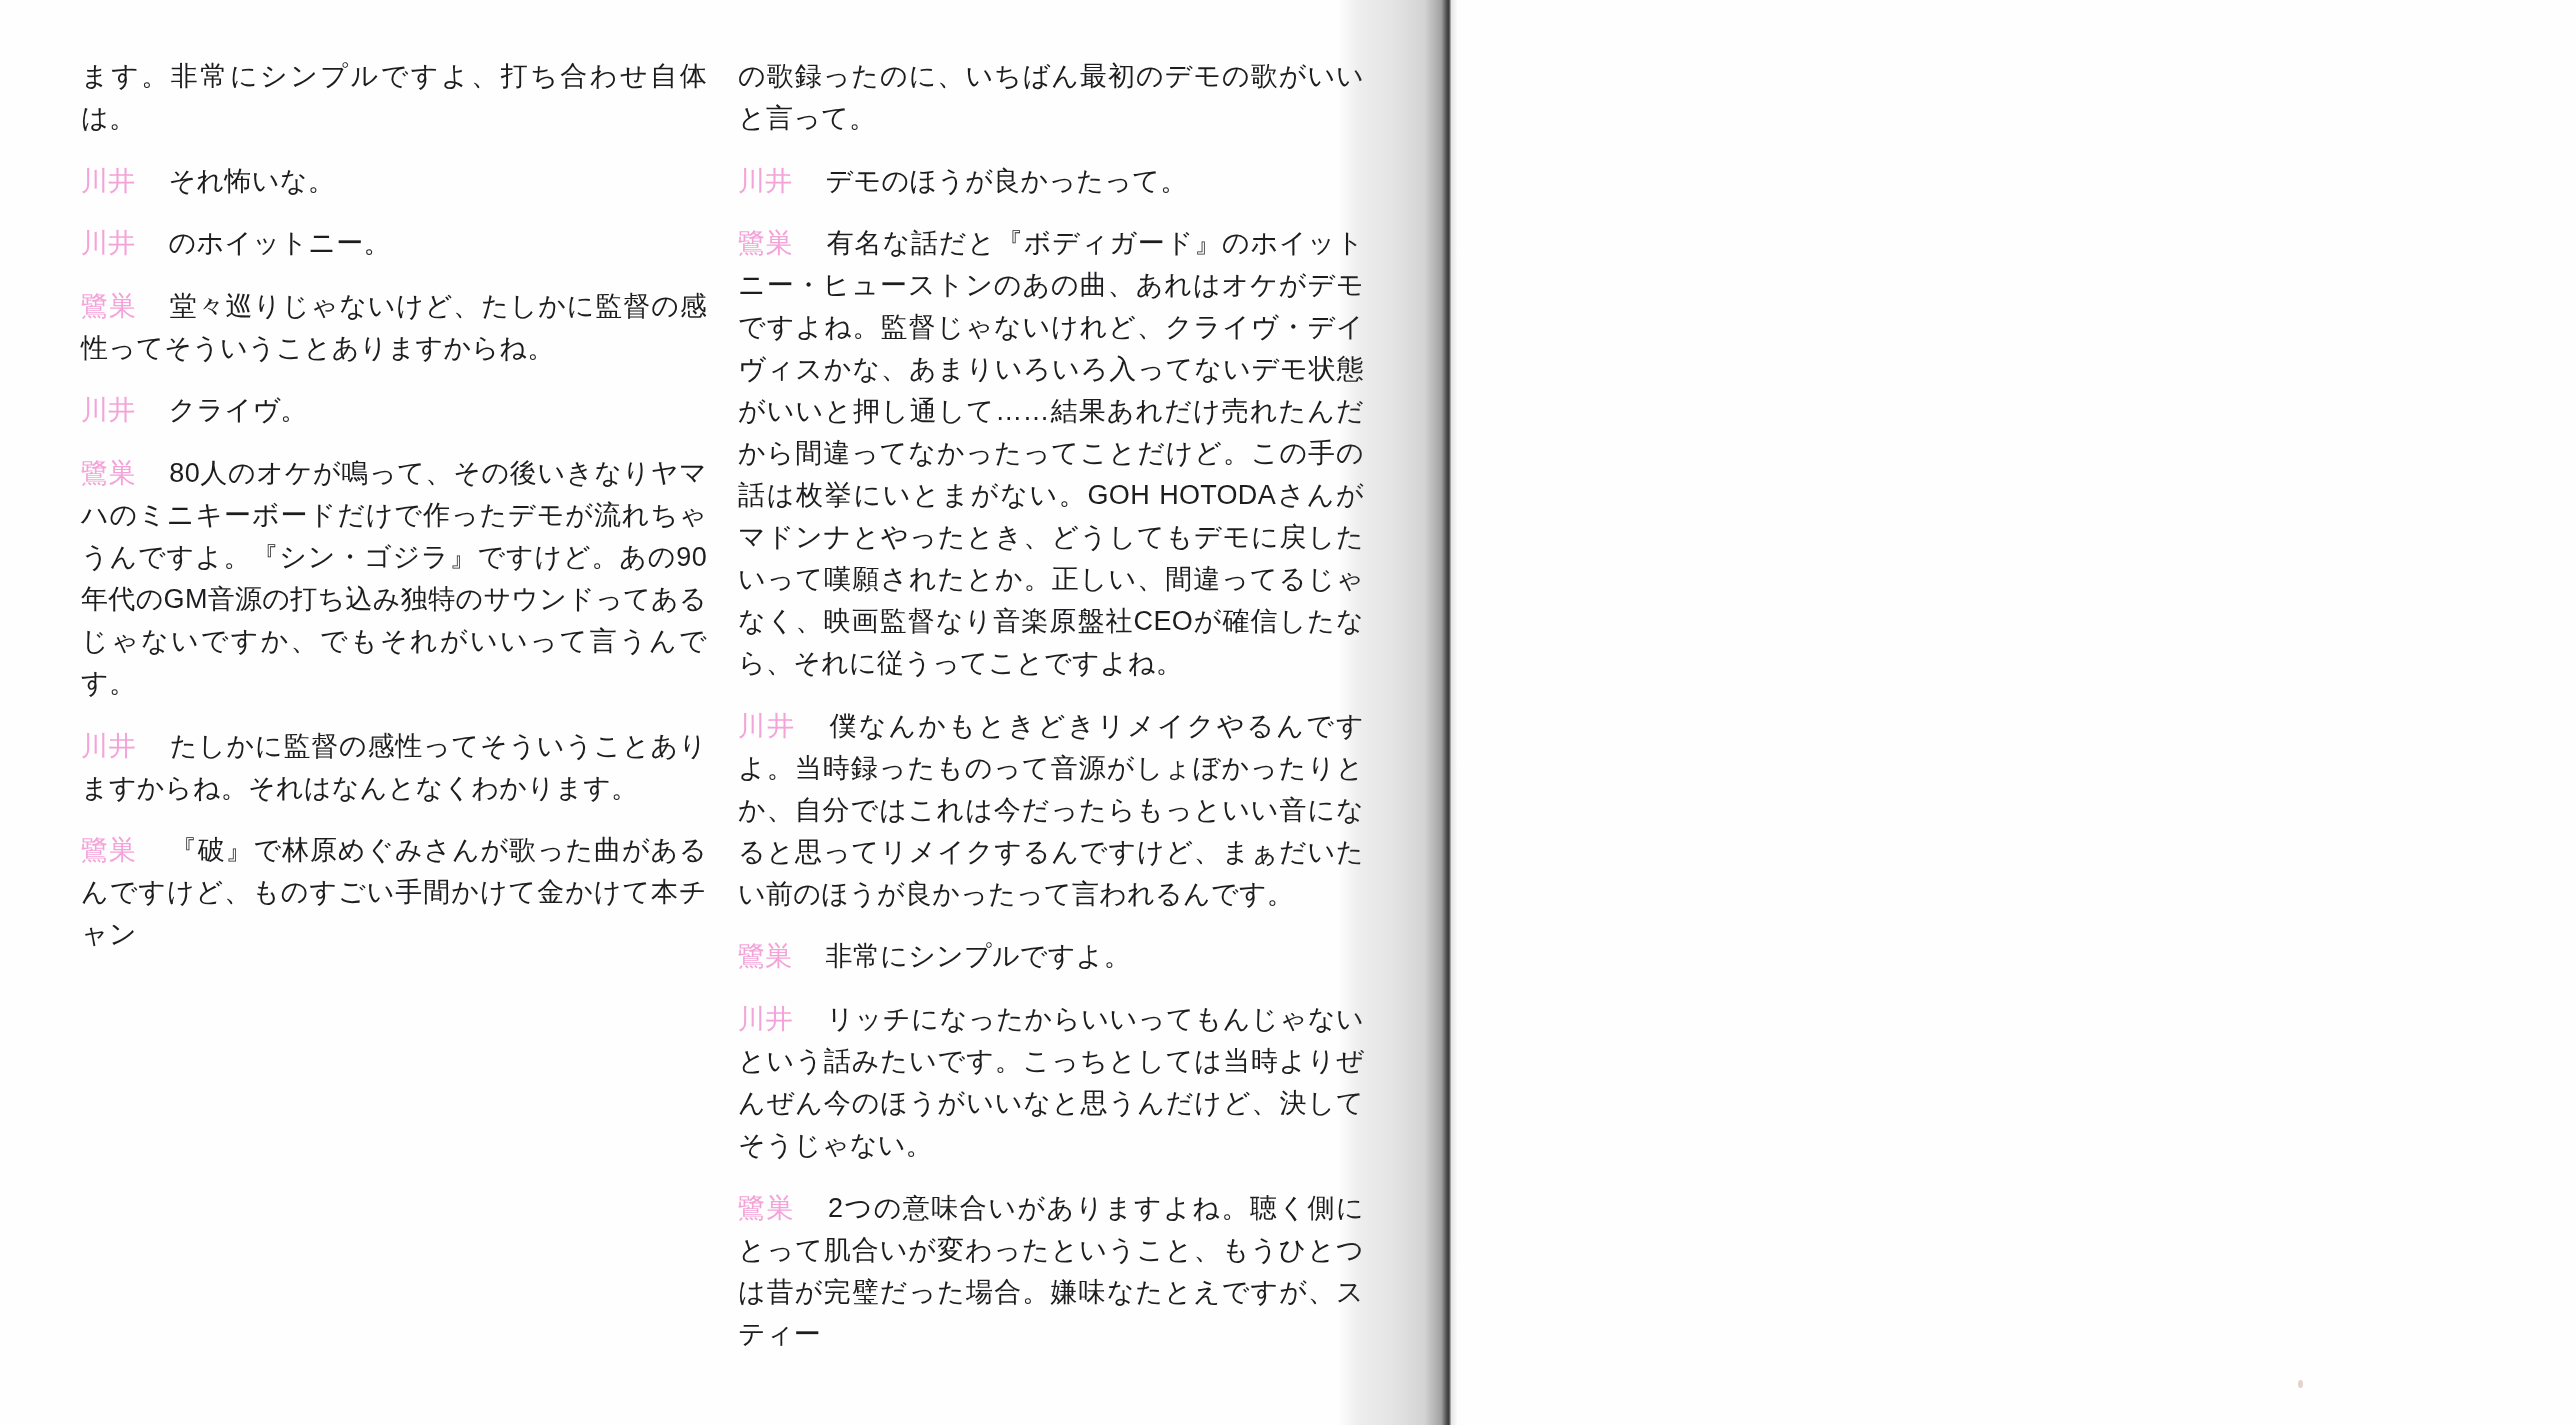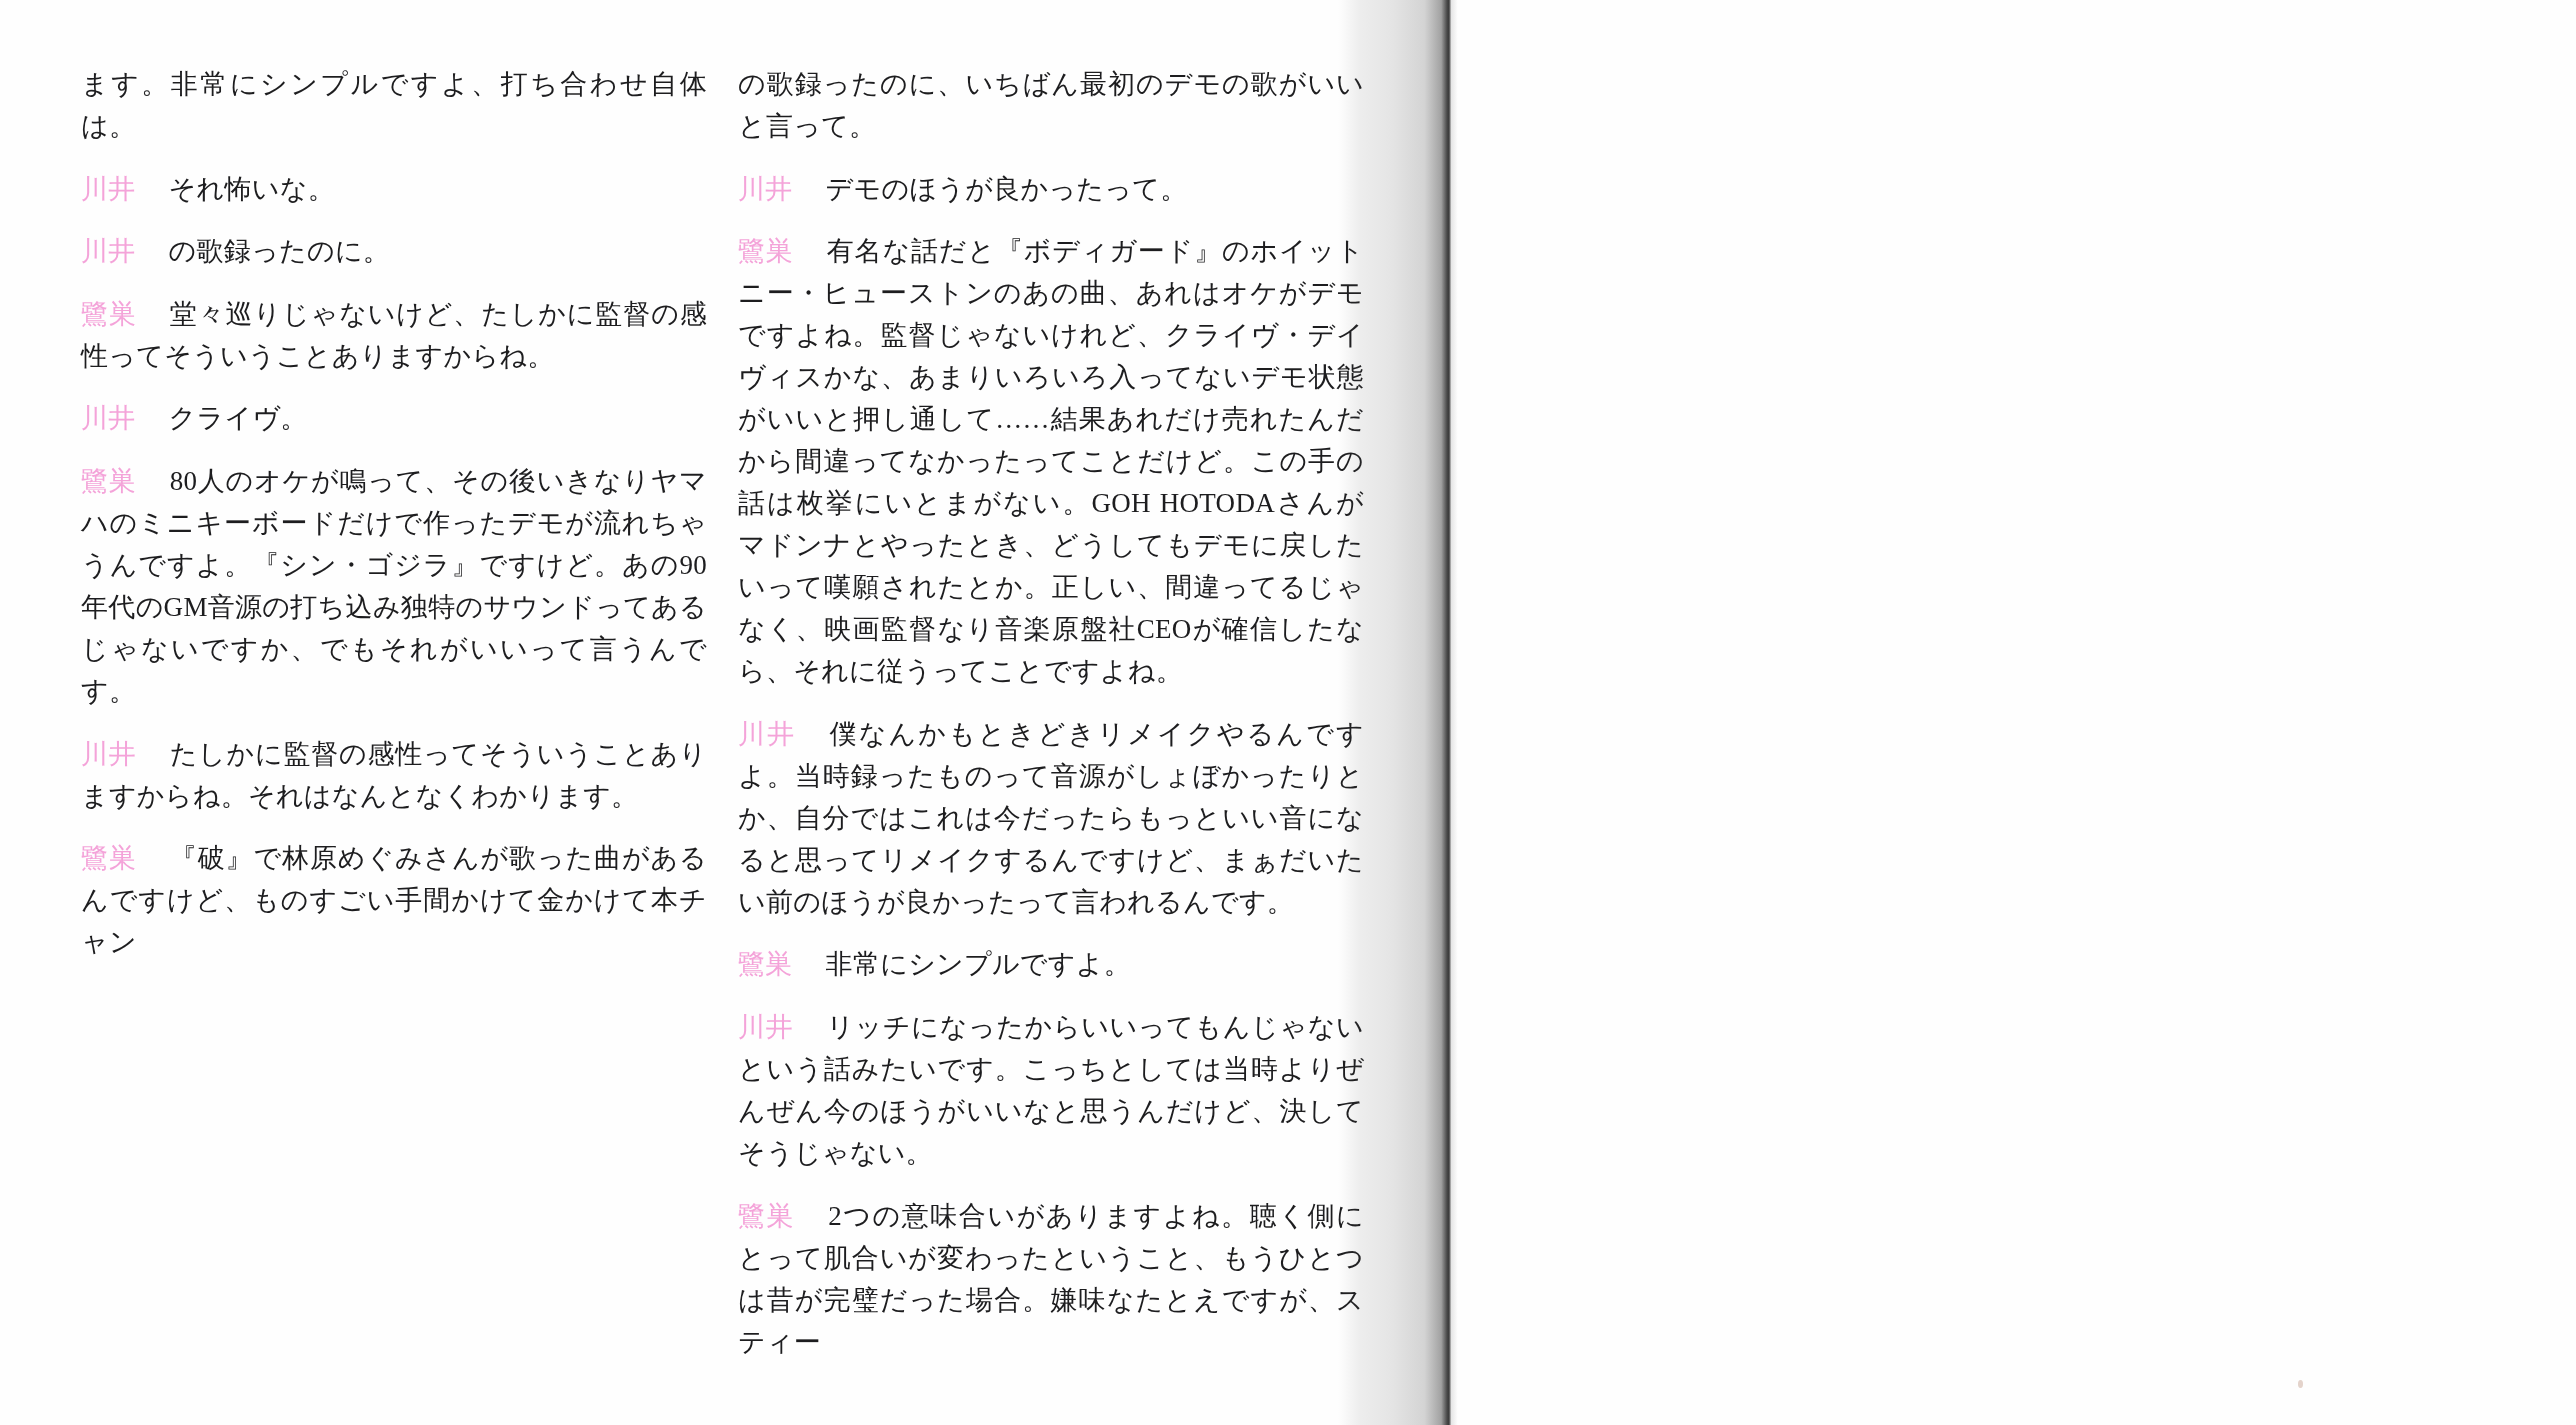--- a/index.html
+++ b/index.html
@@ -4,23 +4,22 @@
 <style>
   html, body { margin: 0; padding: 0; }
   body {
     width: 2888px; height: 1425px;
     position: relative;
     background: #fefefe;
     font-family: "Liberation Sans", "DejaVu Sans", sans-serif;
     overflow: hidden;
   }
   .page {
-    position: absolute; top: 8px; height: 1004px;
+    position: absolute; top: 0; height: 1004px;
     background: transparent;
-    font-family: Liberation Serif, serif;
   }
   #page-left  { left: 0;     width: 1448px; }
   #page-right { left: 1458px; width: 1430px; }
 
   .column {
     position: absolute;
     top: 55px;
     width: 626px;
     color: #1d1d1f;
     font-size: 27px;
@@ -58,21 +57,21 @@
     background: rgba(205,175,160,0.55);
   }
 </style>
 </head>
 <body style="background: rgb(254, 254, 254);">
 
 <div id="page-left" class="page">
   <div id="col-0-0" class="column" style="color: rgb(29, 29, 31);">
       <p class="para"><span>ます。非常にシンプルですよ、打ち合わせ自体は。</span></p>
       <p class="para"><span class="speaker" style="color: rgb(244, 163, 217);">川井</span><span>それ怖いな。</span></p>
-      <p class="para"><span class="speaker" style="color: rgb(244, 163, 217);">川井</span><span>の歌録ったのに。</span></p>
+      <p class="para"><span class="speaker" style="color: rgb(244, 163, 217);">川井</span><span>のホイットニー。</span></p>
       <p class="para"><span class="speaker" style="color: rgb(244, 163, 217);">鷺巣</span><span>堂々巡りじゃないけど、たしかに監督の感性ってそういうことありますからね。</span></p>
       <p class="para"><span class="speaker" style="color: rgb(244, 163, 217);">川井</span><span>クライヴ。</span></p>
       <p class="para"><span class="speaker" style="color: rgb(244, 163, 217);">鷺巣</span><span>80人のオケが鳴って、その後いきなりヤマハのミニキーボードだけで作ったデモが流れちゃうんですよ。『シン・ゴジラ』ですけど。あの90年代のGM音源の打ち込み独特のサウンドってあるじゃないですか、でもそれがいいって言うんです。</span></p>
       <p class="para"><span class="speaker" style="color: rgb(244, 163, 217);">川井</span><span>たしかに監督の感性ってそういうことありますからね。それはなんとなくわかります。</span></p>
       <p class="para"><span class="speaker" style="color: rgb(244, 163, 217);">鷺巣</span><span>『破』で林原めぐみさんが歌った曲があるんですけど、ものすごい手間かけて金かけて本チャン</span></p>
     </div>
   <div id="col-0-1" class="column" style="color: rgb(29, 29, 31);">
       <p class="para"><span>の歌録ったのに、いちばん最初のデモの歌がいいと言って。</span></p>
       <p class="para"><span class="speaker" style="color: rgb(244, 163, 217);">川井</span><span>デモのほうが良かったって。</span></p>
       <p class="para"><span class="speaker" style="color: rgb(244, 163, 217);">鷺巣</span><span>有名な話だと『ボディガード』のホイットニー・ヒューストンのあの曲、あれはオケがデモですよね。監督じゃないけれど、クライヴ・デイヴィスかな、あまりいろいろ入ってないデモ状態がいいと押し通して……結果あれだけ売れたんだから間違ってなかったってことだけど。この手の話は枚挙にいとまがない。GOH HOTODAさんがマドンナとやったとき、どうしてもデモに戻したいって嘆願されたとか。正しい、間違ってるじゃなく、映画監督なり音楽原盤社CEOが確信したなら、それに従うってことですよね。</span></p>

